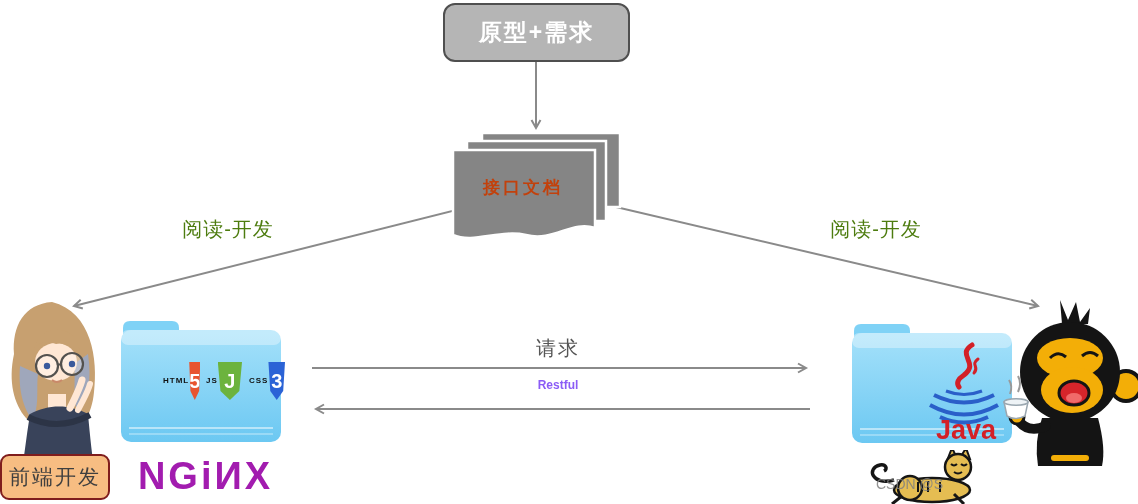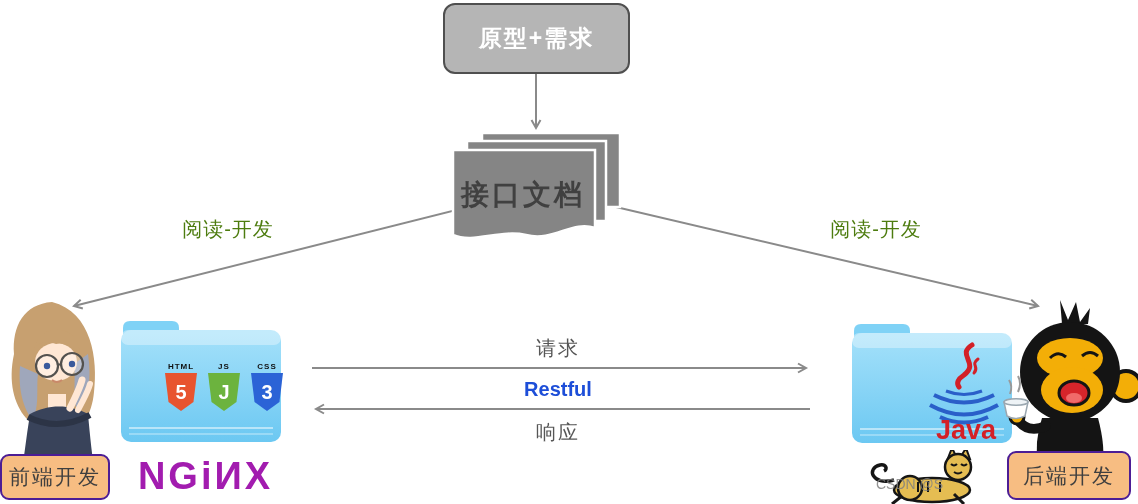--- a/index.html
+++ b/index.html
@@ -2,42 +2,42 @@
 <html><head>
 <meta charset="utf-8">
 <style>
   html,body{margin:0;padding:0;background:#fff;}
   #canvas{position:relative;width:1138px;height:504px;background:#ffffff;overflow:hidden;
           font-family:"Liberation Sans", sans-serif;}
   .abs{position:absolute;}
   
   #connectors{position:absolute;left:0;top:0;width:1138px;height:504px;z-index:1;}
   
-  .top-box{left:443px;top:3px;width:187px;height:71px;background:#b5b5b5;border:2px solid #4f4f4f;
+  .top-box{left:443px;top:3px;width:187px;height:59px;background:#b5b5b5;border:2px solid #4f4f4f;
            border-radius:12px;display:flex;align-items:center;justify-content:center;
            color:#fff;font-size:23px;font-weight:bold;letter-spacing:2px;z-index:2;box-sizing:border-box;}
   
   .doc-stack{left:450px;top:132px;width:176px;height:114px;z-index:4;}
-  .doc-label{position:absolute;left:2px;top:44px;width:142px;text-align:center;color:#404040;
-             font-size:28px;font-weight:bold;letter-spacing:3px;}
+  .doc-label{position:absolute;left:2px;top:44px;width:142px;text-align:center;color:#c2410c;
+             font-size:17px;font-weight:bold;letter-spacing:3px;}
   
   .edge-label{color:#4d7c0f;font-size:20px;letter-spacing:1px;z-index:2;text-align:center;width:120px;}
   .mid-label{color:#565656;font-size:20px;letter-spacing:2px;z-index:2;text-align:center;width:160px;}
-  .restful{color:#1d4ed8;font-weight:bold;font-size:20px;letter-spacing:0;}
-  
-  .role-box{background:#f7bd82;border:2px solid #4c1d95;border-radius:9px;box-sizing:border-box;
+  .restful{color:#8b5cf6;font-weight:bold;font-size:12px;letter-spacing:0;}
+  
+  .role-box{background:#f7bd82;border:2px solid #7f1d1d;border-radius:9px;box-sizing:border-box;
             display:flex;align-items:center;justify-content:center;color:#3f3f3f;
             font-size:21px;letter-spacing:2px;z-index:3;}
   
   .nginx{left:118px;top:452px;width:175px;height:48px;display:flex;align-items:center;justify-content:center;
          color:#a21caf;font-size:38px;font-weight:bold;letter-spacing:3px;z-index:2;}
   
   .folder{z-index:2;}
   .badges{position:absolute;left:46px;top:50px;display:flex;gap:7px;}
-  .badge{width:36px;display:flex;flex-direction:column;align-items:center;}
+  .badge{width:36px;display:flex;flex-direction:row;align-items:center;}
   .badge-label{font-size:8px;font-weight:bold;color:#101010;letter-spacing:1px;margin-bottom:2px;}
   .badge-shield{width:32px;height:38px;display:flex;align-items:center;justify-content:center;
                 clip-path:polygon(0 0,100% 0,89% 76%,50% 100%,11% 76%);
                 color:#fff;font-size:20px;font-weight:bold;}
   .shield-html{background:#e8542f;}
   .shield-js{background:#6cb33e;}
   .shield-css{background:#2b63d6;}
   
   .wm{z-index:5;color:rgba(128,128,128,0.85);font-size:14px;white-space:nowrap;}
   .wm2{color:rgba(95,95,95,0.8);font-size:19px;letter-spacing:2px;margin-top:32px;}
@@ -72,21 +72,20 @@
       <path d="M3,18 L145,18 L145,96 C122,88 104,110 76,103 C50,97 24,112 3,103 Z" fill="#858585" stroke="#fff" stroke-width="2.5"></path>
     </svg>
     <div class="doc-label">接口文档</div>
   </div>
 
   <div class="abs edge-label" style="left:168px;top:216px;">阅读-开发</div>
   <div class="abs edge-label" style="left:816px;top:216px;">阅读-开发</div>
 
   <div class="abs mid-label" style="left:478px;top:335px;">请求</div>
   <div class="abs mid-label restful" style="left:478px;top:378px;">Restful</div>
-  <div class="abs mid-label" style="left:478px;top:419px;">响应</div>
 
   <div class="abs" style="left:0px;top:296px;width:104px;height:186px;z-index:2;">
     <svg width="104" height="186" viewBox="0 0 104 186">
       <path d="M52,6 C24,8 12,30 14,58 C8,86 14,108 26,122 C34,130 40,134 38,148 L72,148 C80,132 92,120 94,96 C98,64 92,16 52,6 Z" fill="#c7a070"></path>
       <path d="M20,70 C18,96 24,112 32,124 C40,112 36,92 38,78 Z" fill="#98a8c8" opacity="0.85"></path>
       <path d="M88,58 C92,84 88,104 78,118 C72,104 76,84 74,68 Z" fill="#98a8c8" opacity="0.85"></path>
       <ellipse cx="56" cy="66" rx="21" ry="19" fill="#ffe7d4"></ellipse>
       <path d="M34,52 C38,38 50,32 58,34 C72,34 78,44 80,56 C70,50 62,46 56,48 C48,44 40,46 34,52 Z" fill="#c7a070"></path>
       <circle cx="47" cy="70" r="11" fill="rgba(255,255,255,0.3)" stroke="#53514e" stroke-width="2.2"></circle>
       <circle cx="72" cy="68" r="11" fill="rgba(255,255,255,0.3)" stroke="#53514e" stroke-width="2.2"></circle>
@@ -192,20 +191,17 @@
       <path d="M60,32 v10 M70,31 v11 M82,32 v10" stroke="#151515" stroke-width="2"></path>
       <path d="M44,46 L34,54 M96,44 L106,54" stroke="#151515" stroke-width="3"></path>
       <polygon points="90,8 94,-2 99,8" fill="#e5bd52" stroke="#151515" stroke-width="2"></polygon>
       <polygon points="102,8 108,-2 112,9" fill="#e5bd52" stroke="#151515" stroke-width="2"></polygon>
       <circle cx="100" cy="17" r="13" fill="#e5bd52" stroke="#151515" stroke-width="2.5"></circle>
       <path d="M93,14 q3,3 6,0 M103,14 q3,3 6,0" stroke="#151515" stroke-width="2" fill="none"></path>
       <path d="M96,22 q4,3 8,0" stroke="#151515" stroke-width="2" fill="none"></path>
     </svg>
   </div>
 
-  <div class="abs role-box" style="left:1007px;top:451px;width:124px;height:49px;">
-    <span>后端开发</span>
-  </div>
 
   <div class="abs wm" style="left:876px;top:476px;">CSDN @S</div>
   <div class="abs wm wm2" style="left:930px;top:478px;">@稀土掘金技术社区</div>
 
 </div>
 
 </body></html>

